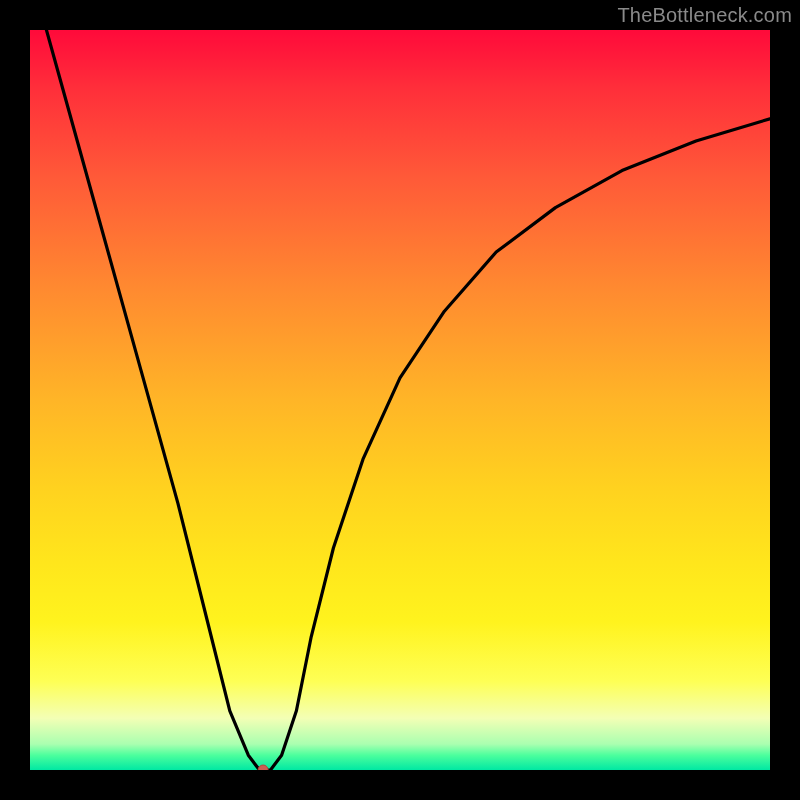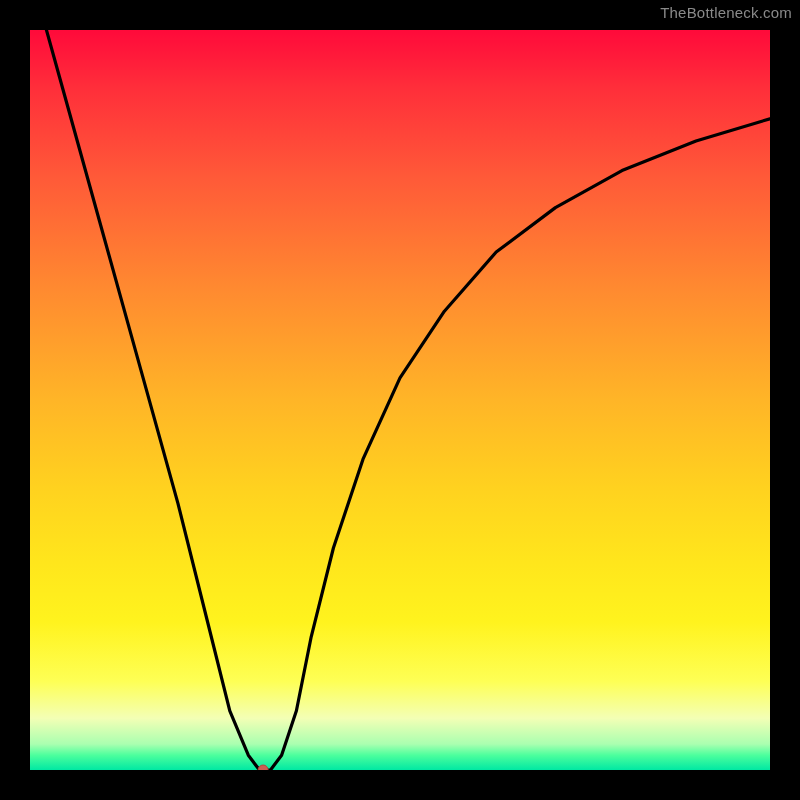--- a/index.html
+++ b/index.html
@@ -46,21 +46,21 @@
     top: 0;
     width: 740px;
     height: 740px;
     pointer-events: none;
   }
   .watermark {
     position: absolute;
     top: 4px;
     right: 8px;
     color: #8a8a8a;
-    font-size: 15px;
+    font-size: 20px;
     font-weight: 500;
     letter-spacing: 0.2px;
     user-select: none;
   }
 </style>
 </head>
 <body>
 
 <div class="frame">
   <div class="watermark">TheBottleneck.com</div>

